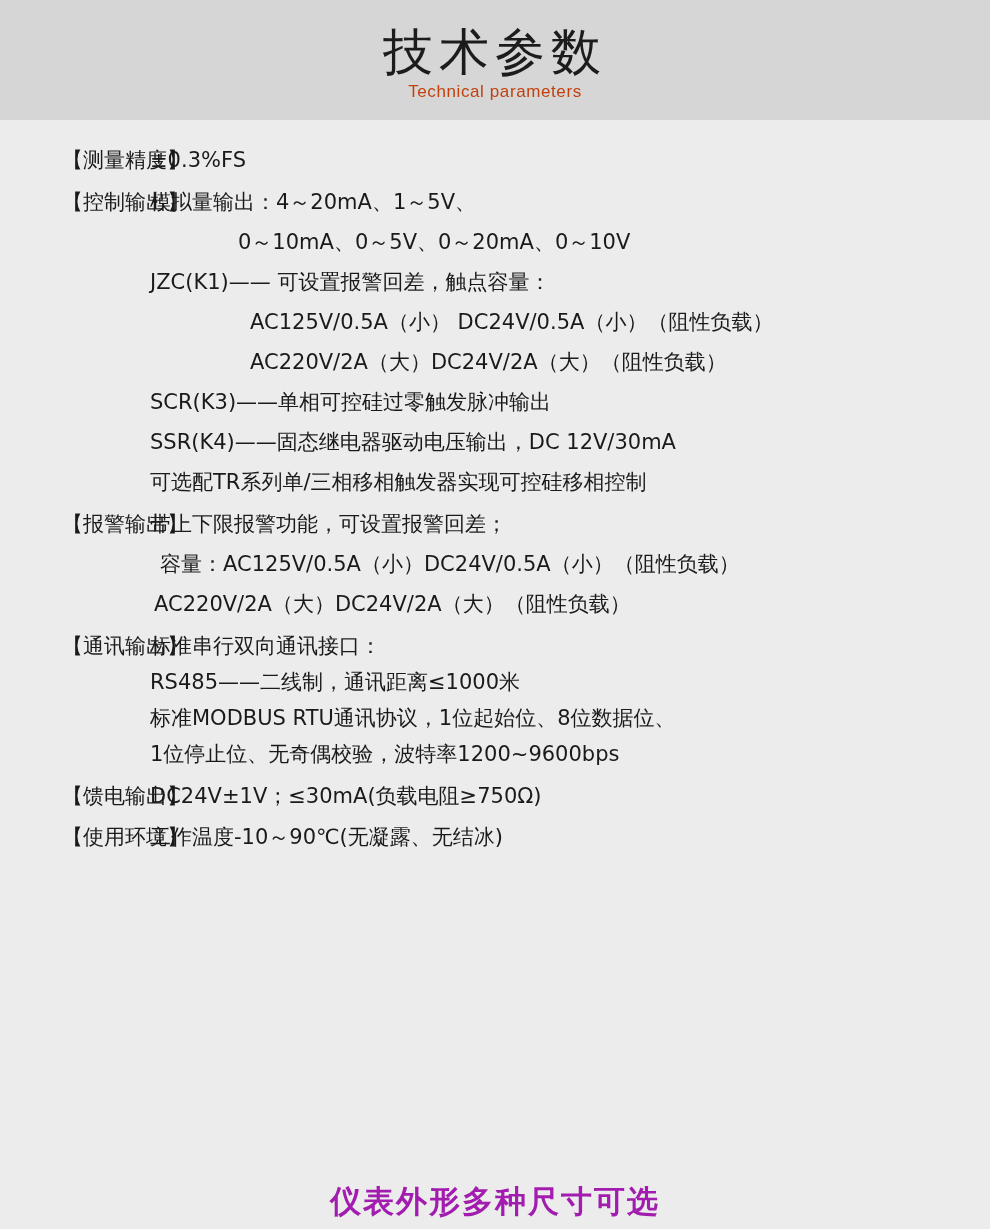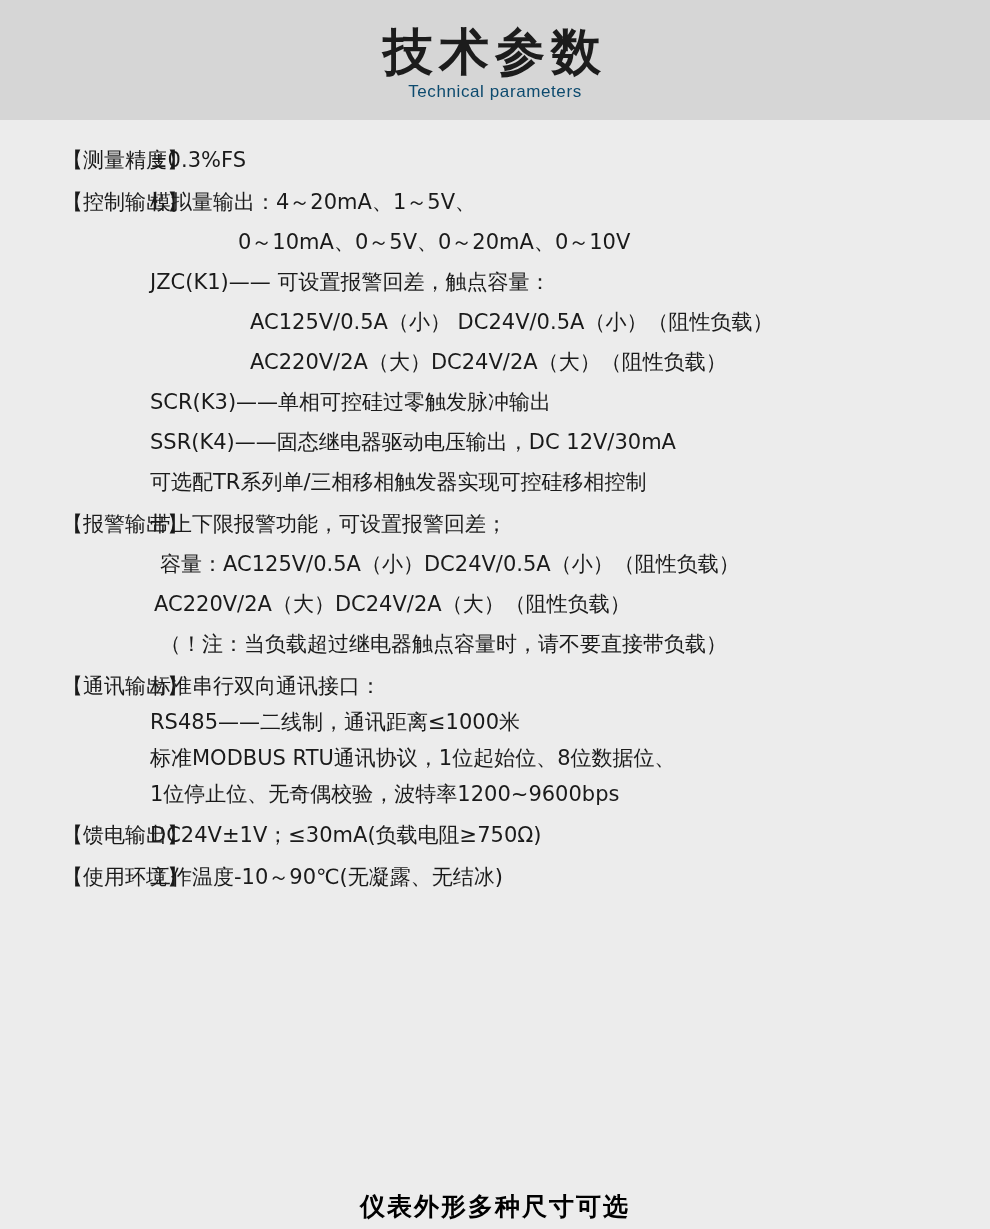--- a/index.html
+++ b/index.html
@@ -27,30 +27,30 @@
     background: #d6d6d6;
     display: flex;
     flex-direction: column;
     align-items: center;
     justify-content: center;
     box-sizing: border-box;
     padding-top: 8px;
   }
   .header-title {
     font-size: 50px;
-    font-weight: bold;
+    font-weight: normal;
     letter-spacing: 6px;
     color: #1c1c1c;
     line-height: 1.05;
     font-family: "DejaVu Sans", "Liberation Sans", sans-serif;
   }
   .header-sub {
     margin-top: 4px;
     font-size: 17px;
-    color: #0c4a6e;
+    color: #c2410c;
     letter-spacing: 0.6px;
     font-family: "Liberation Sans", sans-serif;
   }
   
   .spec-body {
     padding: 26px 0 0 0;
   }
   .spec-row {
     display: flex;
     align-items: flex-start;
@@ -90,24 +90,24 @@
   .tight { margin-bottom: 7px; }
   
   .footer {
     position: absolute;
     left: 0;
     bottom: 6px;
     width: 990px;
     text-align: center;
   }
   .footer-title {
-    font-size: 25px;
+    font-size: 31px;
     font-weight: bold;
     letter-spacing: 2px;
-    color: #000000;
+    color: #a21caf;
     font-family: "DejaVu Sans", "Liberation Sans", sans-serif;
   }
 </style>
 </head>
 <body>
 
 <div class="page">
 
   <div class="header">
     <div class="header-title">技术参数</div>
@@ -136,21 +136,20 @@
         <div class="val">可选配TR系列单/三相移相触发器实现可控硅移相控制</div>
       </div>
     </div>
 
     <div class="spec-row">
       <div class="spec-label">【报警输出】</div>
       <div class="spec-values">
         <div class="val">带上下限报警功能，可设置报警回差；</div>
         <div class="val ind-3">容量：AC125V/0.5A（小）DC24V/0.5A（小）（阻性负载）</div>
         <div class="val ind-4">AC220V/2A（大）DC24V/2A（大）（阻性负载）</div>
-        <div class="val ind-3">（！注：当负载超过继电器触点容量时，请不要直接带负载）</div>
       </div>
     </div>
 
     <div class="spec-row">
       <div class="spec-label">【通讯输出】</div>
       <div class="spec-values">
         <div class="val tight">标准串行双向通讯接口：</div>
         <div class="val tight">RS485——二线制，通讯距离≤1000米</div>
         <div class="val tight">标准MODBUS RTU通讯协议，1位起始位、8位数据位、</div>
         <div class="val tight">1位停止位、无奇偶校验，波特率1200~9600bps</div>

